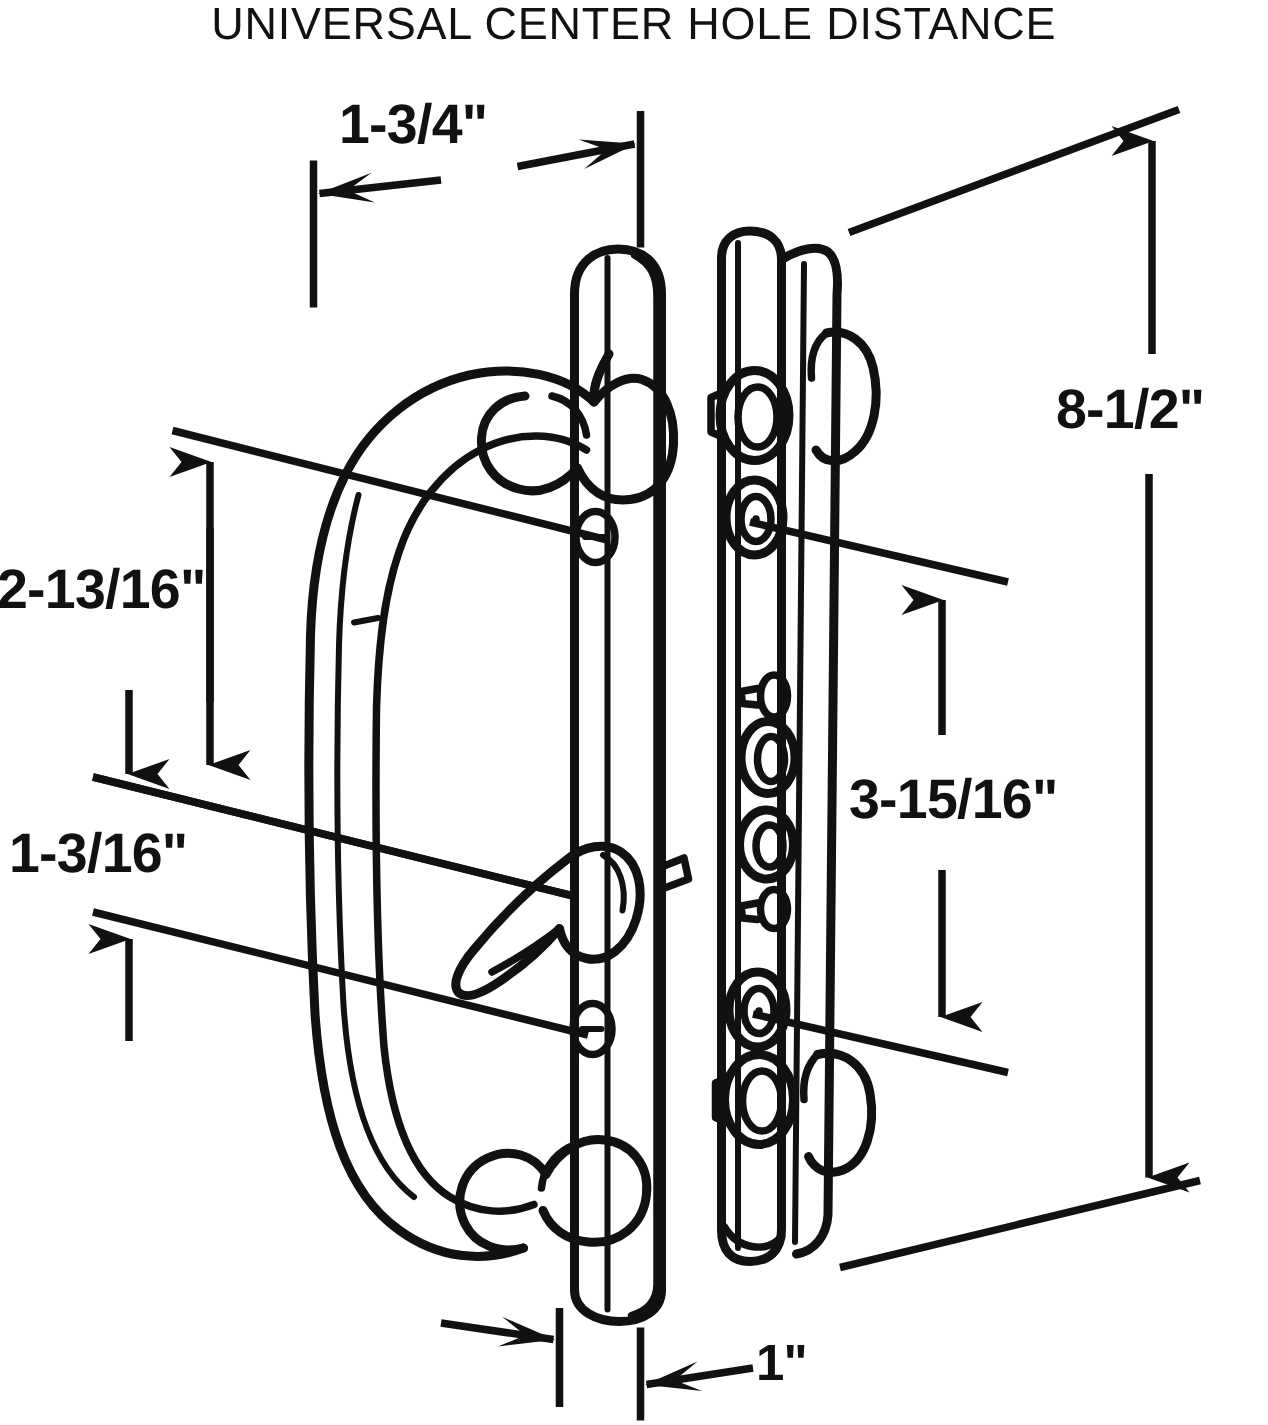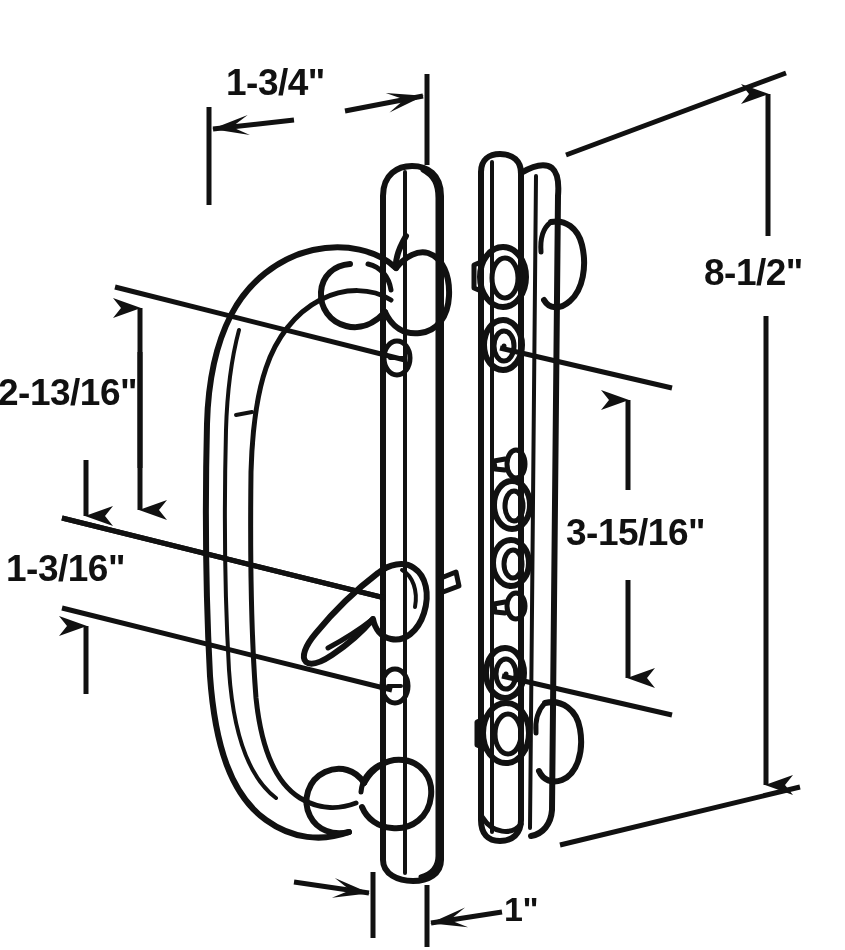--- a/index.html
+++ b/index.html
@@ -21,20 +21,21 @@
   .dim-d3{left:6px;top:548px;font-size:37px;}
   .dim-d4{left:704px;top:252px;font-size:37px;}
   .dim-d5{left:566px;top:512px;font-size:37px;}
   .dim-d6{left:504px;top:890px;font-size:34px;}
 </style>
 </head>
 <body>
 
 <div id="stage">
 
+  <div class="ttl">UNIVERSAL CENTER HOLE DISTANCE</div>
 
   <svg id="drawing" viewBox="0 0 845 950">
     <defs>
 
       <marker id="arrUp" markerWidth="26" markerHeight="30" refX="13" refY="2" orient="auto" markerUnits="userSpaceOnUse">
         <path d="M13,1 L23,29 L13,21 L3,29 Z" fill="#111"></path>
       </marker>
       <marker id="arrDown" markerWidth="26" markerHeight="30" refX="13" refY="28" orient="auto" markerUnits="userSpaceOnUse">
         <path d="M13,29 L3,1 L13,9 L23,1 Z" fill="#111"></path>
       </marker>

